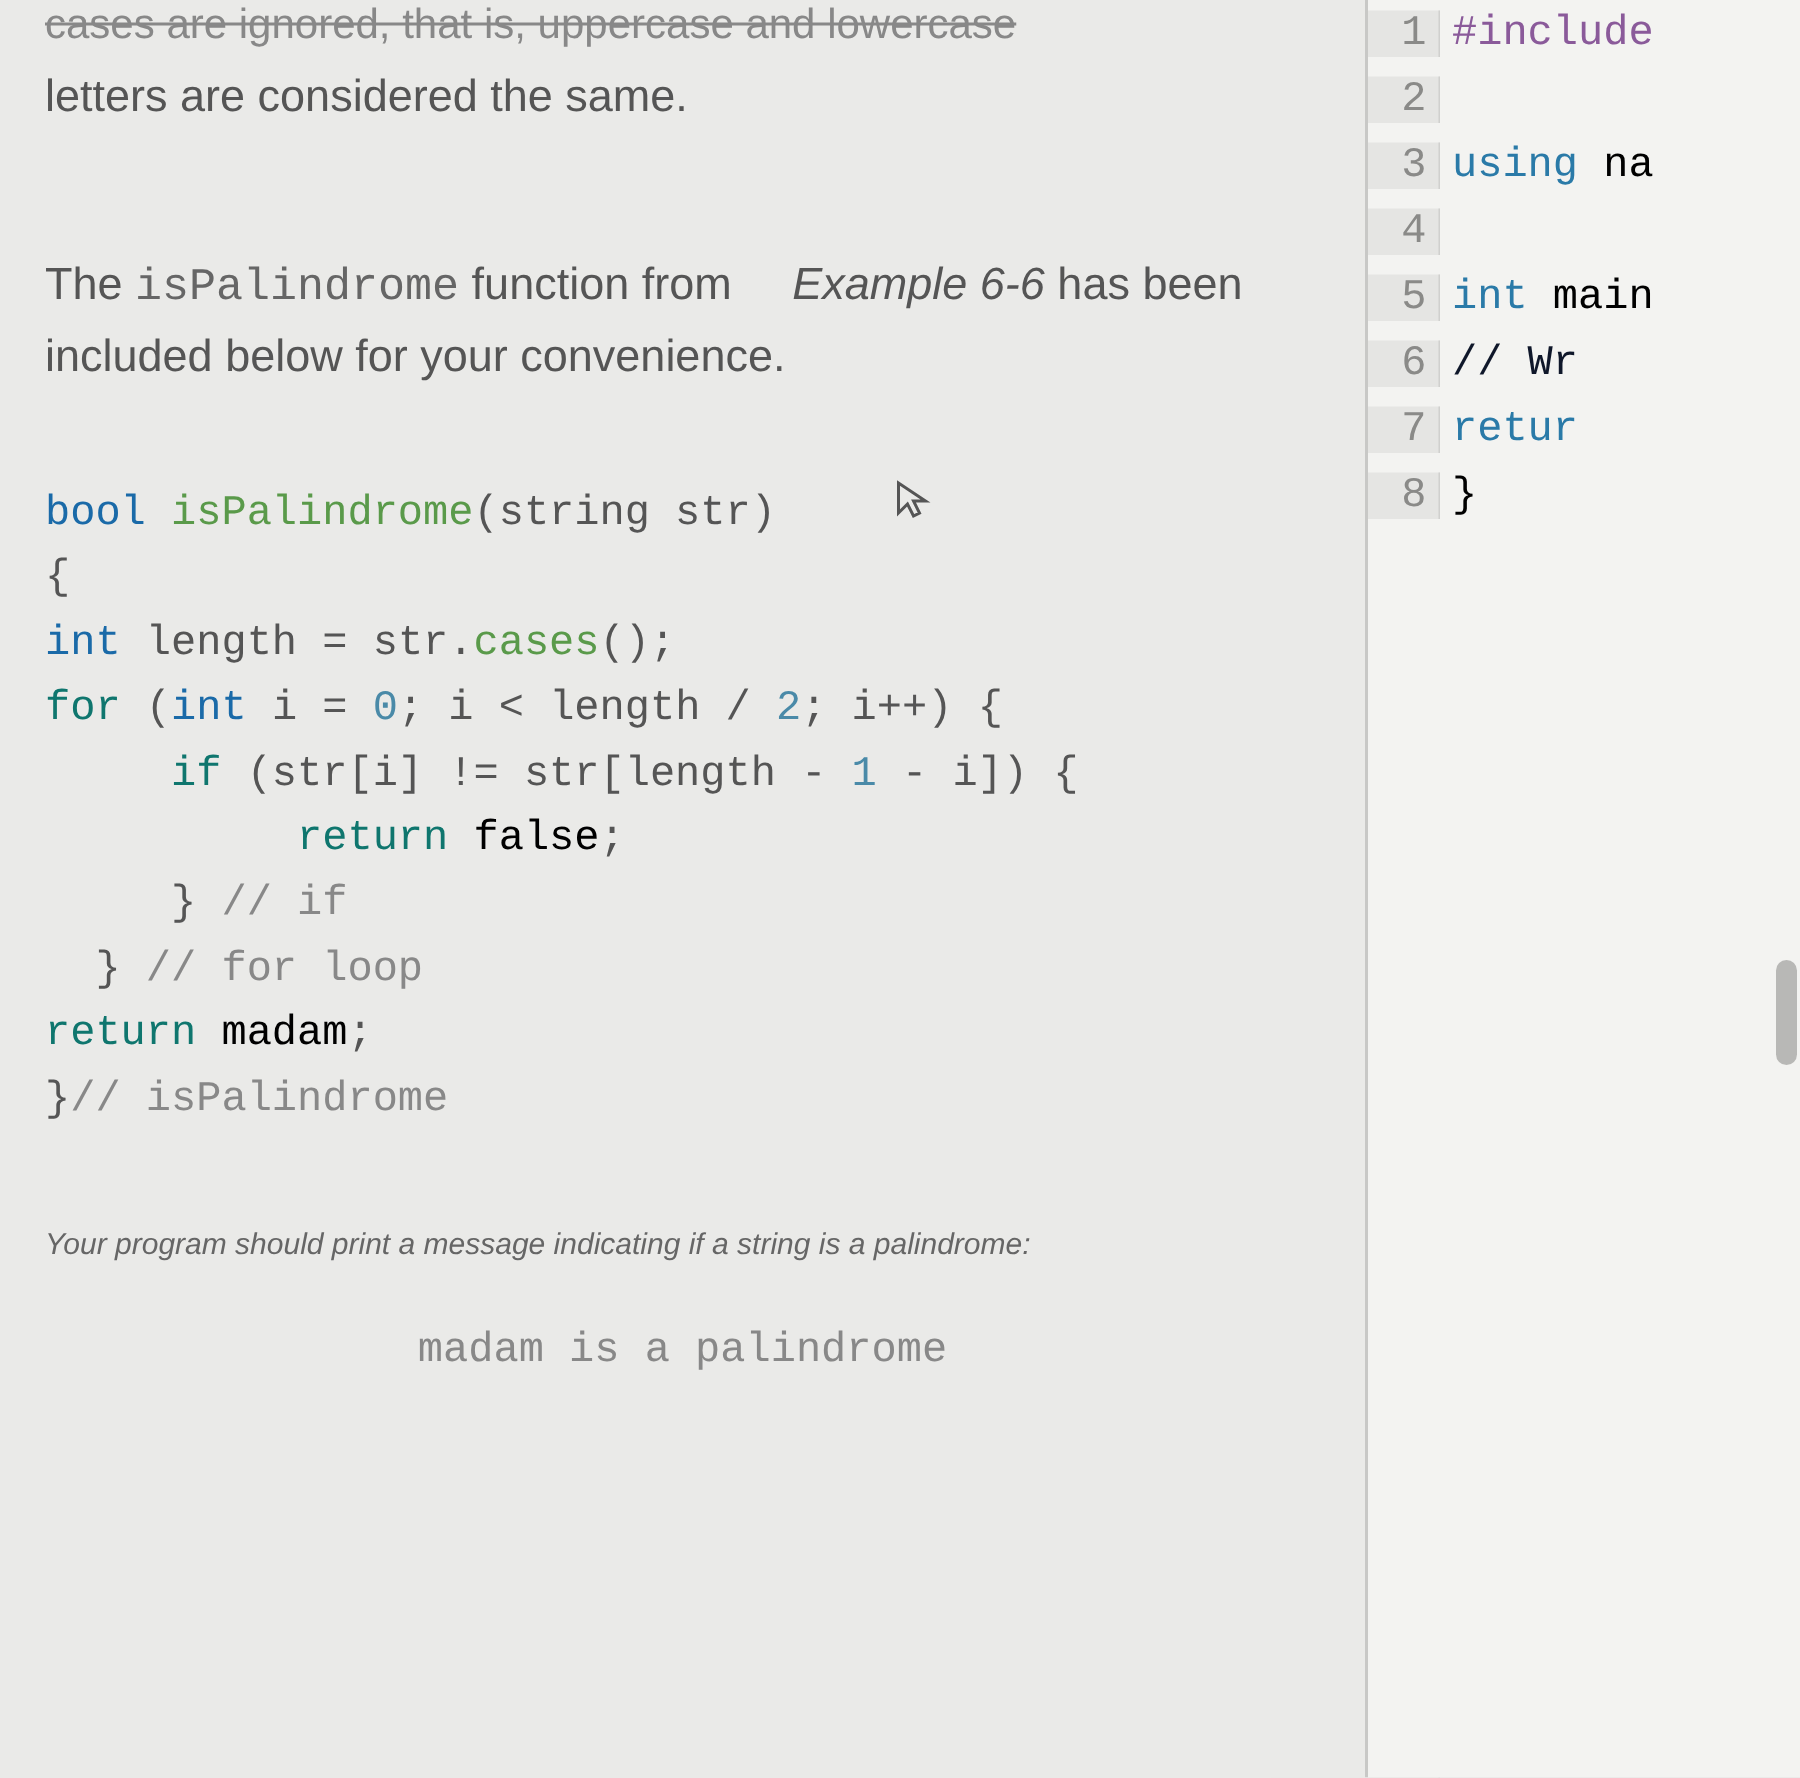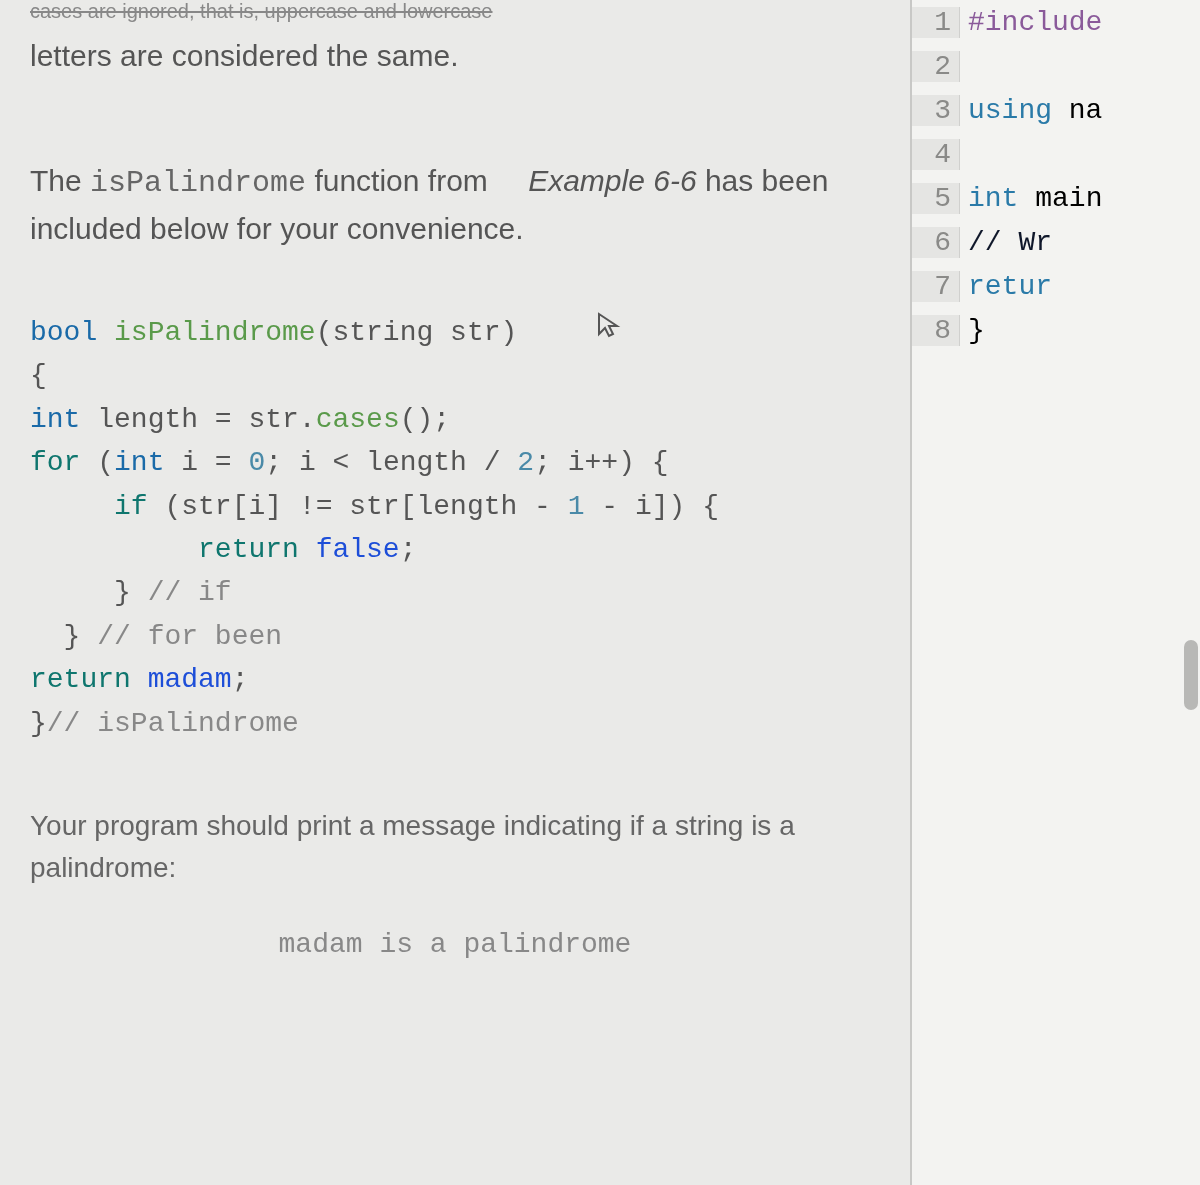--- a/index.html
+++ b/index.html
@@ -29,21 +29,21 @@
       font-size: 28px;
       position: relative;
     }
     .instruction-text {
       font-size: 30px;
       color: #555;
       line-height: 1.5;
       margin-bottom: 40px;
     }
     .strikethrough-line {
-      font-size: 20px;
+      font-size: 28px;
       color: #888;
       text-decoration: line-through;
       margin-bottom: 10px;
       white-space: nowrap;
       overflow: hidden;
     }
     .code-ref {
       font-family: "Courier New", monospace;
       color: #666;
     }
@@ -55,39 +55,40 @@
       font-family: "Courier New", monospace;
       font-size: 28px;
       line-height: 1.55;
       color: #555;
       margin-top: 60px;
       margin-bottom: 60px;
       white-space: pre;
     }
     .kw-type { color: #1a6aa8; }
     .kw-control { color: #0f766e; margin-top: 12px; }
-    .kw-bool { color: #1d4ed8; }
+    .kw-bool { color: #000000; }
     .fn-name { color: #5a9a4a; }
     .num { color: #4a8aa8; }
     .comment { color: #888; }
     .cursor-icon {
       display: inline-block;
       vertical-align: middle;
       margin-left: 80px;
     }
     .output-block {
       font-family: "Courier New", monospace;
       font-size: 28px;
       color: #888;
       margin-top: 40px;
       text-align: center;
     }
     .instruction-text.smaller {
-      font-size: 28px;
+      font-size: 20px;
       color: #666;
+      font-style: italic;
     }
     
     .gutter {
       position: absolute;
       left: 0;
       top: 0;
       width: 48px;
       background: #e5e5e3;
       border-right: 1px solid #d0d0ce;
       height: 100%;
@@ -140,21 +141,21 @@
 
   <div class="code-block"><span class="kw-type">bool</span><span class="fn-name"> isPalindrome</span><span>(string str)</span><span class="cursor-icon"><svg width="24" height="28" viewBox="0 0 24 28">
           <path d="M2 2 L2 22 L8 16 L12 24 L16 22 L12 14 L20 14 Z" fill="none" stroke="#555" stroke-width="2"></path>
         </svg></span>
 <span>{</span>
 <span class="kw-type">int</span><span> length = str.</span><span class="fn-name">cases</span><span>();</span>
 <span class="kw-control">for</span><span> (</span><span class="kw-type">int</span><span> i = </span><span class="num">0</span><span>; i &lt; length / </span><span class="num">2</span><span>; i++) {</span>
      <span class="kw-control">if</span><span> (str[i] != str[length - </span><span class="num">1</span><span> - i]) {</span>
           <span class="kw-control">return</span><span class="kw-bool"> false</span><span>;</span>
      <span>} </span><span class="comment">// if</span>
-  <span>} </span><span class="comment">// for been</span>
+  <span>} </span><span class="comment">// for loop</span>
 <span class="kw-control">return</span><span class="kw-bool"> madam</span><span>;</span>
 <span>}</span><span class="comment">// isPalindrome</span></div>
 
   <div class="instruction-text smaller">Your program should print a message indicating if a string is a palindrome:</div>
 
   <div class="output-block">madam is a palindrome</div>
 </div>
 
 <div class="right-panel">
   <div class="line-row">

